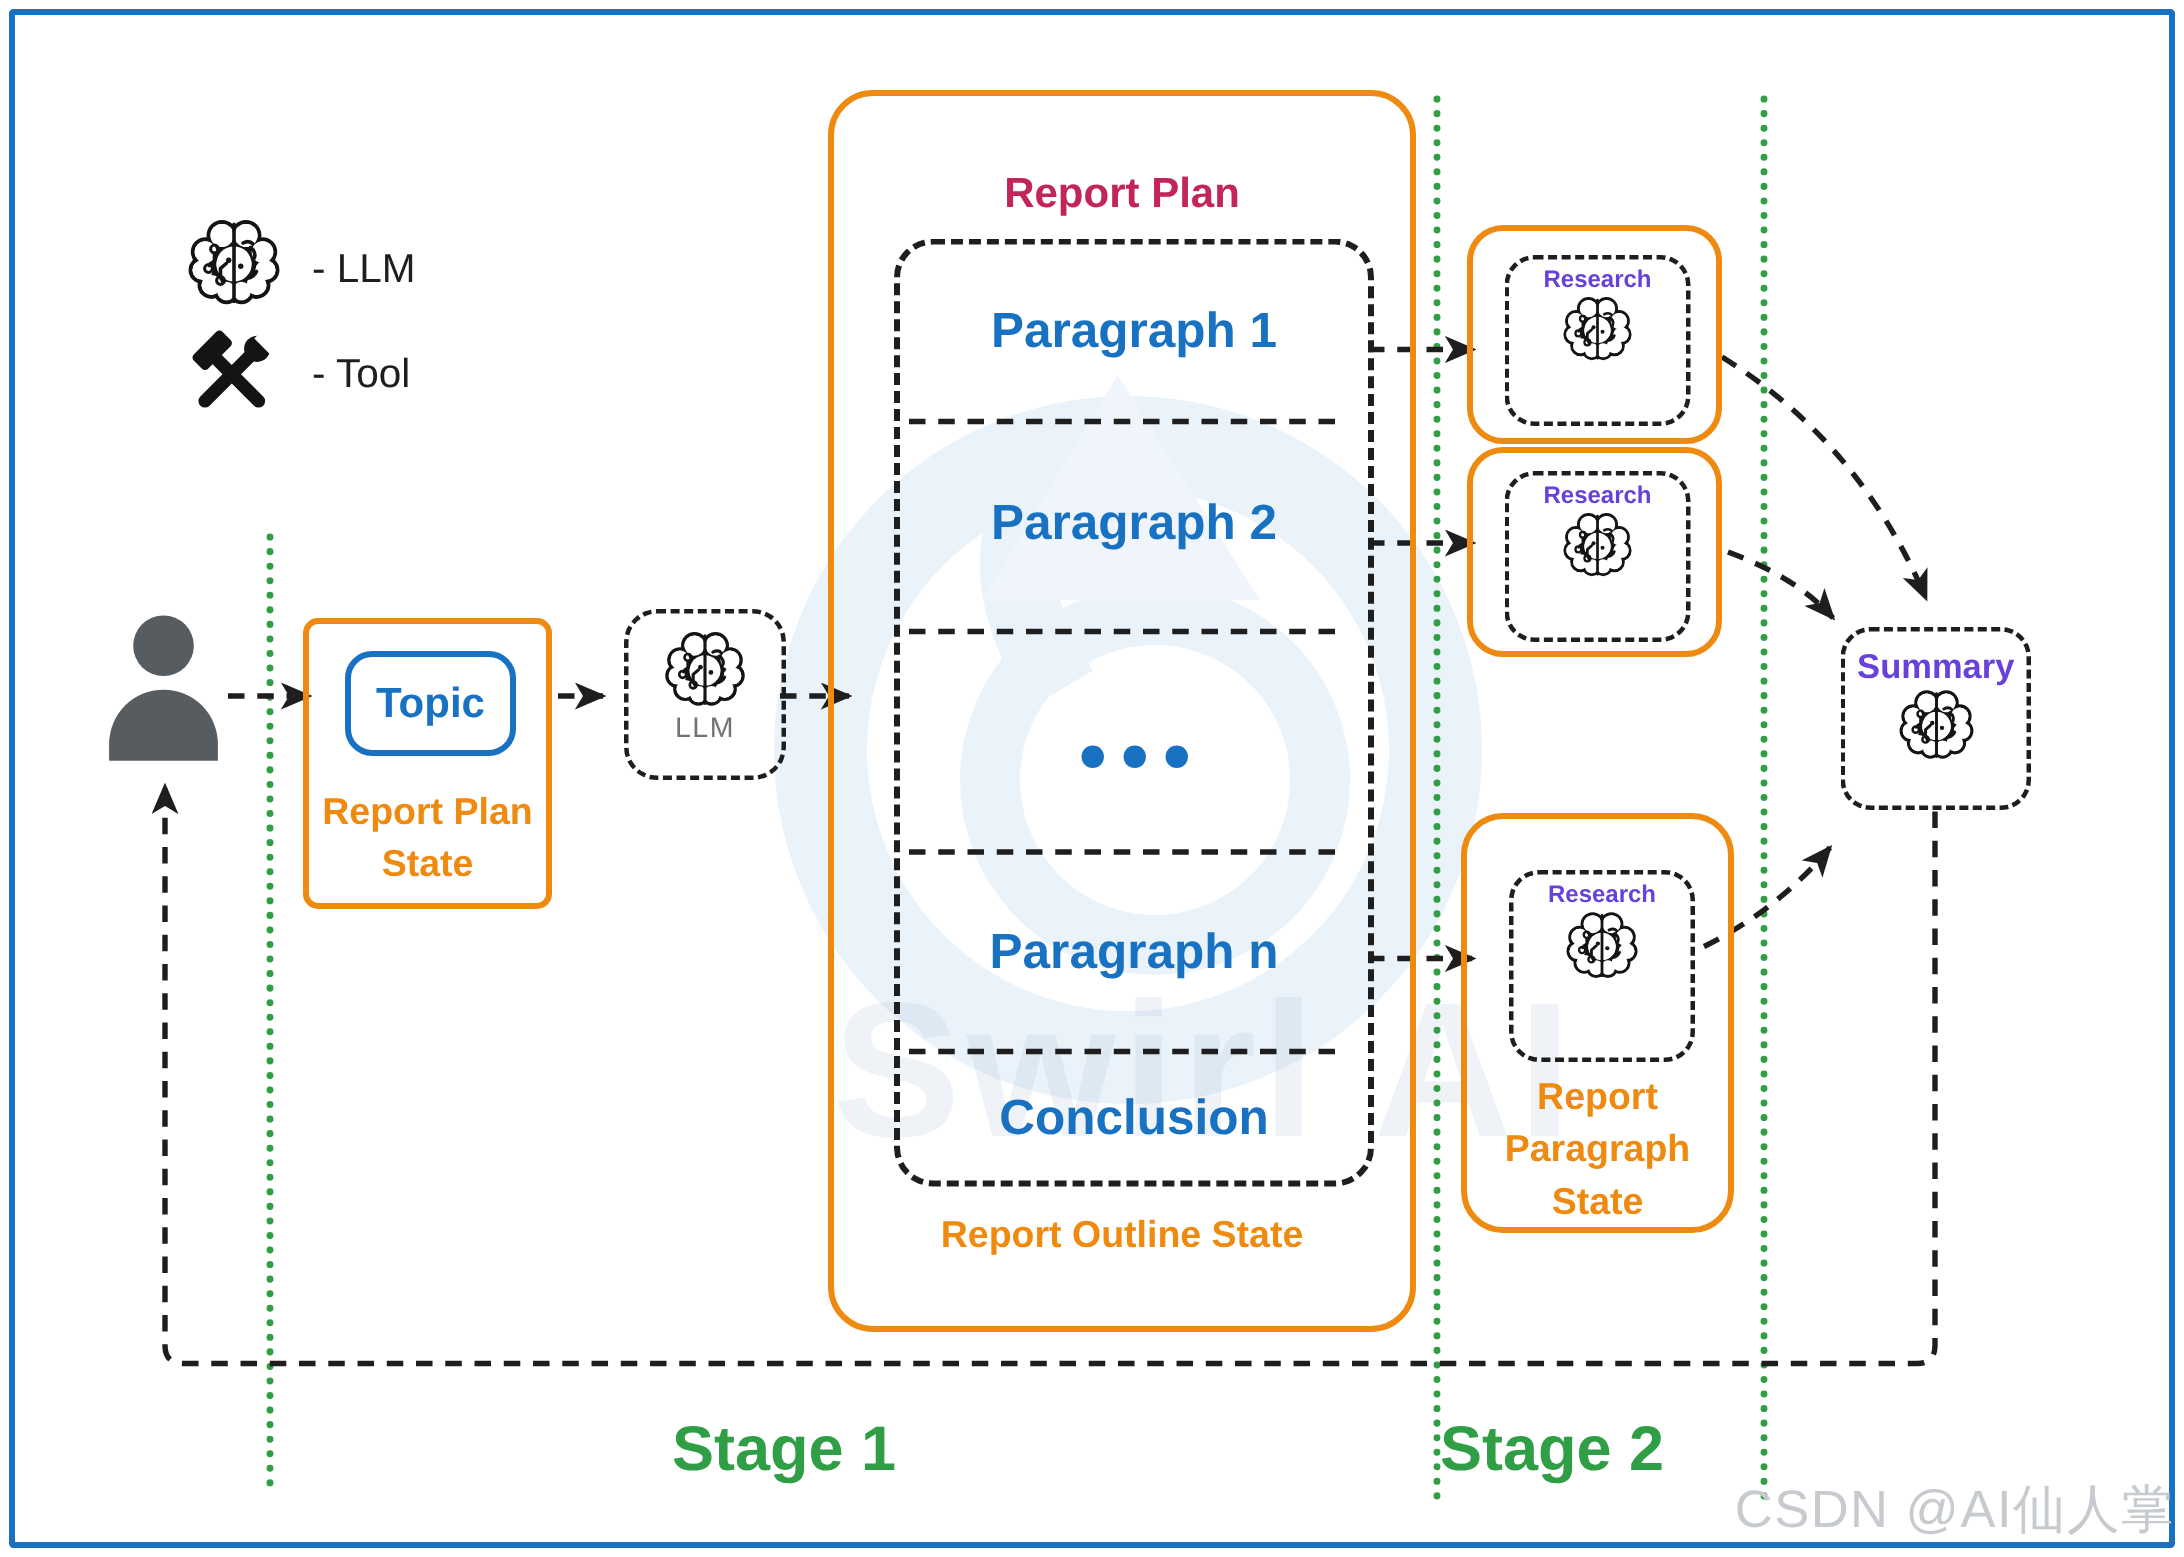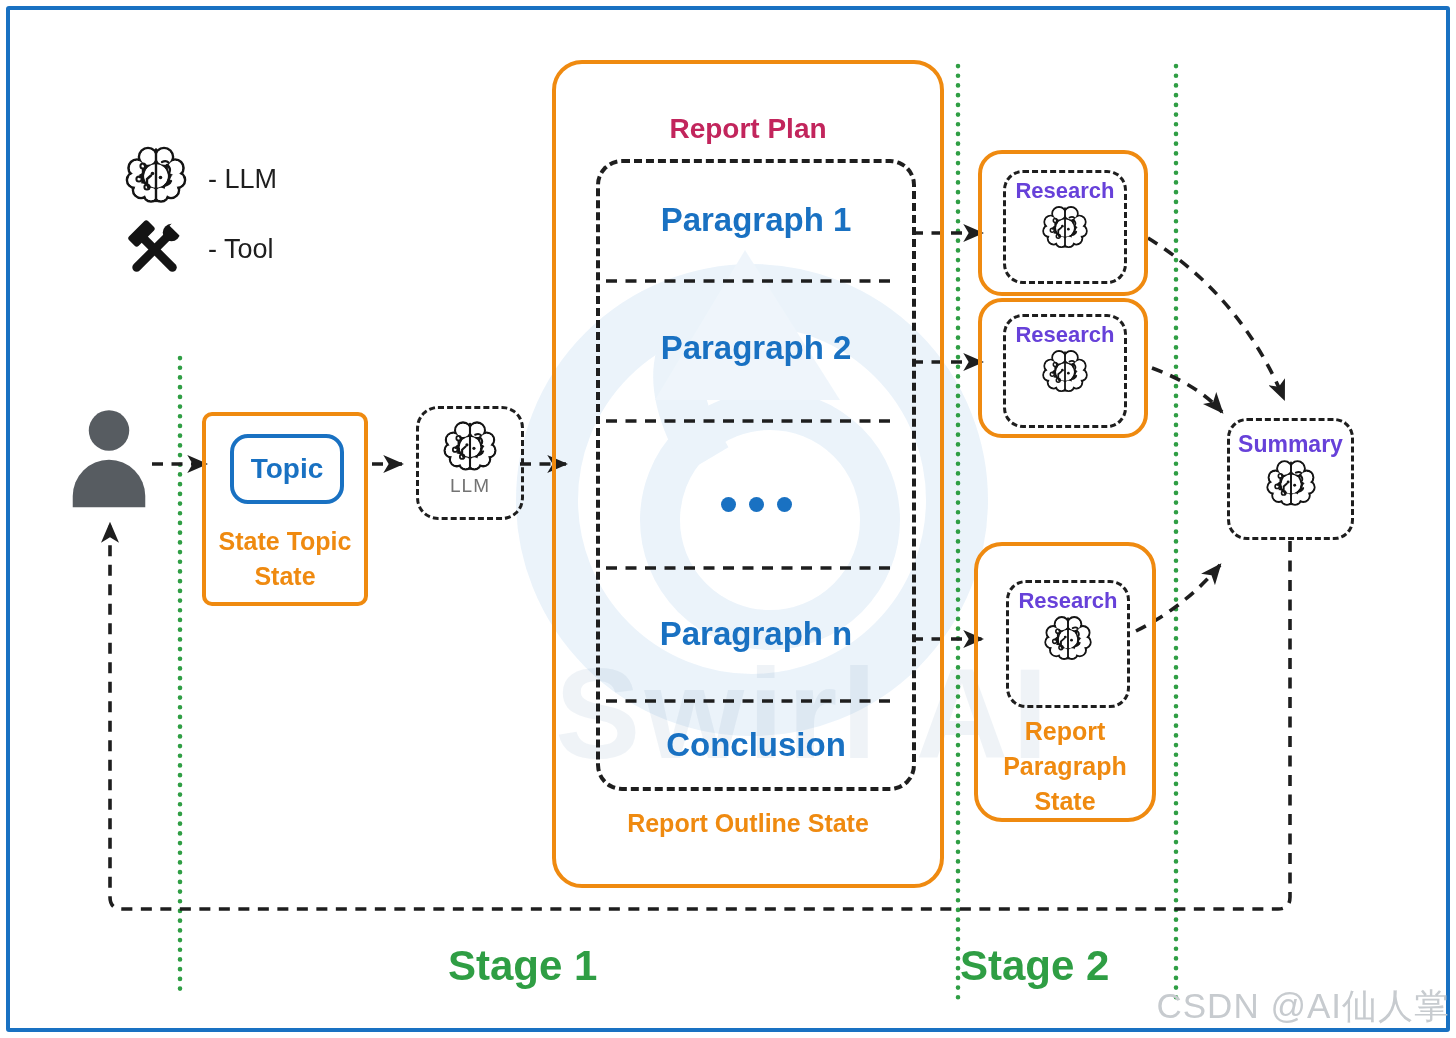--- a/index.html
+++ b/index.html
@@ -31,21 +31,21 @@
                  font-size:25px; font-weight:600; line-height:35px; }
 
   .plan-title { position:absolute; left:0; right:0; top:24px; text-align:center;
                 font-size:28px; font-weight:600; color:#c2255c;margin-top:25px; }
   .plan-inner { position:absolute; left:40px; top:95px; width:320px; height:632px;
                 border:4px dashed #1e1e1e; border-radius:26px; }
   .plan-row { position:absolute; left:0; right:0; text-align:center; font-size:33px; font-weight:600; color:#1971c2; }
   .dots-row { position:absolute; left:0; right:0; top:334px; display:flex; justify-content:center; gap:13px; }
   .dot { width:15px; height:15px; border-radius:50%; background:#1971c2; }
 
-  .research-label { font-size:22px; font-weight:600; color:#6741d9; text-align:center; margin-top:5px; }
+  .research-label { font-size:16px; font-weight:600; color:#6741d9; text-align:center; margin-top:5px; }
   .summary-label  { font-size:23px; font-weight:600; color:#6741d9; text-align:center; margin-top:10px; }
   .llm-caption { font-size:19px; color:#737373; letter-spacing:1px; }
 
   .stage-label { position:absolute; font-size:42px; font-weight:600; color:#2f9e44; z-index:2; white-space:nowrap; }
 </style>
 </head>
 <body>
 
 <div class="canvas">
 
@@ -158,21 +158,21 @@
       <use href="#tool"></use>
     </svg>
   <div class="legend-text" style="left:208px; top:234px">- Tool</div>
 
   <svg class="node" style="left:67px; top:404px" width="84" height="106" viewBox="0 0 60 76">
       <use href="#person"></use>
     </svg>
 
   <div class="node orange-box" style="left:202px; top:412px; width:166px; height:194px">
     <div class="topic-node">Topic</div>
-    <div class="state-label" style="top:108px">State Topic State</div>
+    <div class="state-label" style="top:108px">Report Plan State</div>
   </div>
 
   <div class="node dashed-box center-col" style="left:416px; top:406px; width:108px; height:114px">
     <svg style="margin-top:10px" width="56" height="56" viewBox="0 0 64 64">
         <use href="#brain"></use>
       </svg>
     <div class="llm-caption">LLM</div>
   </div>
 
   <div class="node orange-box" style="left:552px; top:60px; width:392px; height:828px; border-radius:30px">

